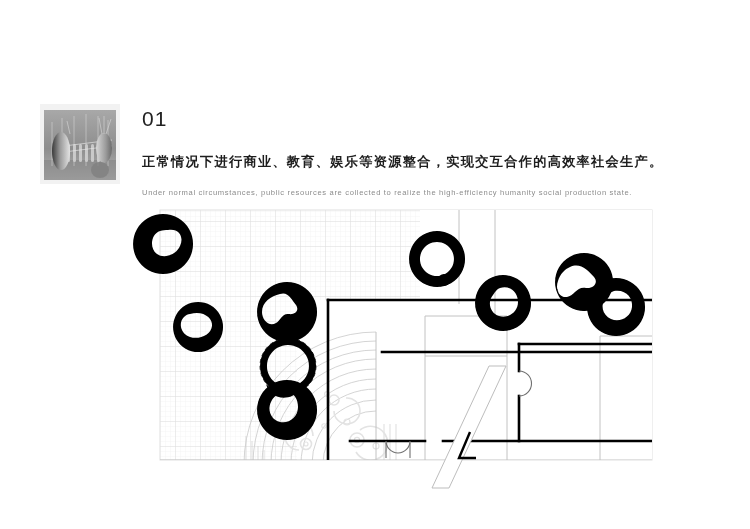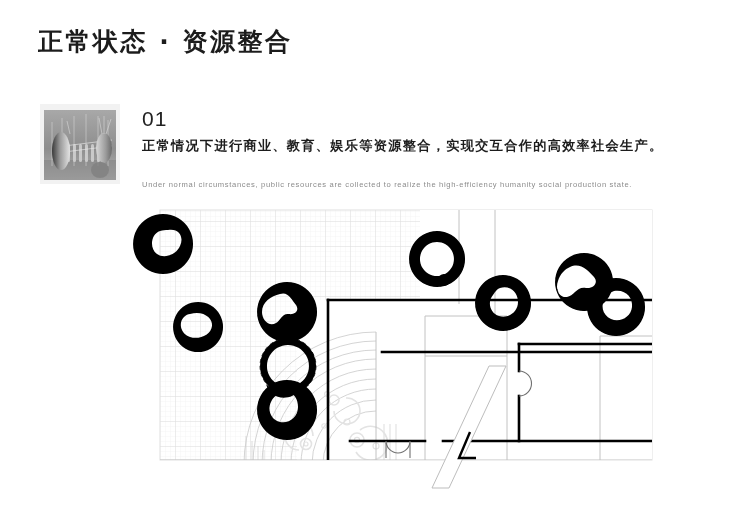--- a/index.html
+++ b/index.html
@@ -73,34 +73,34 @@
     font-size: 21px;
     font-weight: 400;
     letter-spacing: 1px;
     color: #222;
     line-height: 1;
   }
 
   .body-block {
     position: absolute;
     left: 142px;
-    top: 136px;
+    top: 152px;
     width: 580px;
   }
   .body-cn {
     font-size: 13.2px;
     font-weight: 700;
     letter-spacing: 1.3px;
     color: #1d1d1d;
     line-height: 1.5;
     white-space: nowrap;
     font-family: "DejaVu Sans", "Liberation Sans", sans-serif;
   }
   .body-en {
-    margin-top: 24px;
+    margin-top: 16px;
     font-size: 7.6px;
     letter-spacing: 0.65px;
     color: #8c8c8c;
     line-height: 1.4;
     white-space: nowrap;
   }
 
   
   .diagram {
     position: absolute;
@@ -110,21 +110,20 @@
     height: 300px;
   }
   .diagram svg { display: block; }
 </style>
 </head>
 <body>
 
 <div class="page">
 
   <div class="header">
-    <div class="title-cn">正常状态 · 资源整合</div>
   </div>
 
   <div class="thumb">
     <svg width="80" height="80" viewBox="0 0 80 80">
       <defs>
         <linearGradient id="thbg" x1="0" y1="0" x2="0" y2="1">
           <stop offset="0" stop-color="#a8a8a8"></stop>
           <stop offset="0.55" stop-color="#8e8e8e"></stop>
           <stop offset="1" stop-color="#b5b5b5"></stop>
         </linearGradient>

